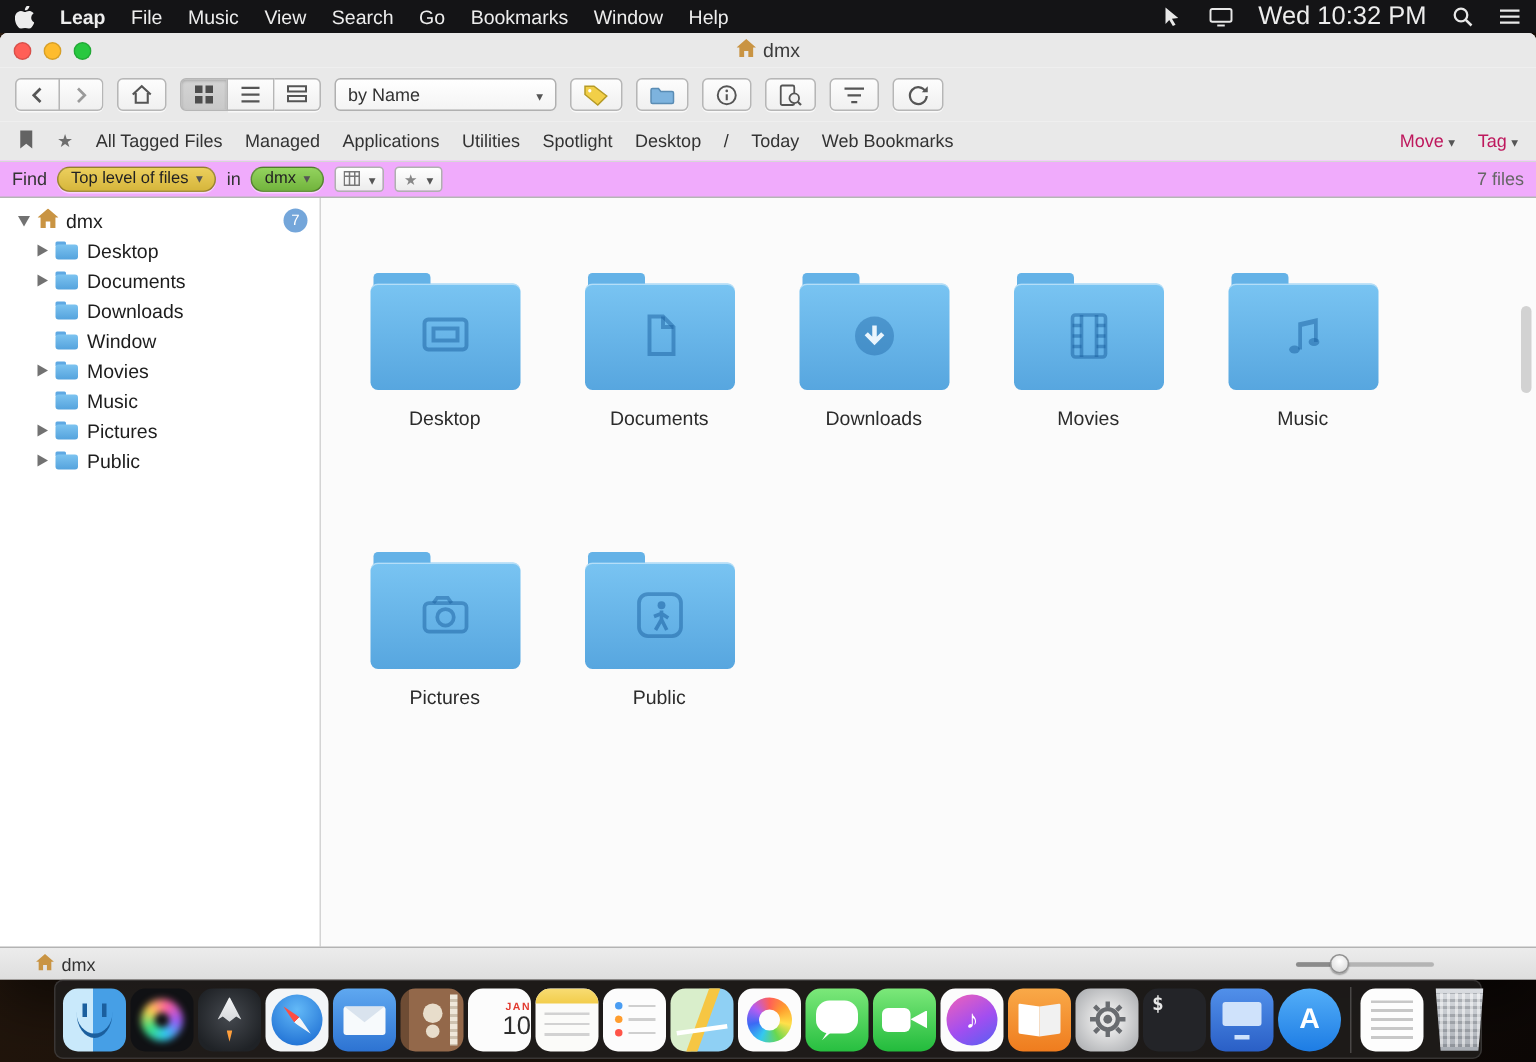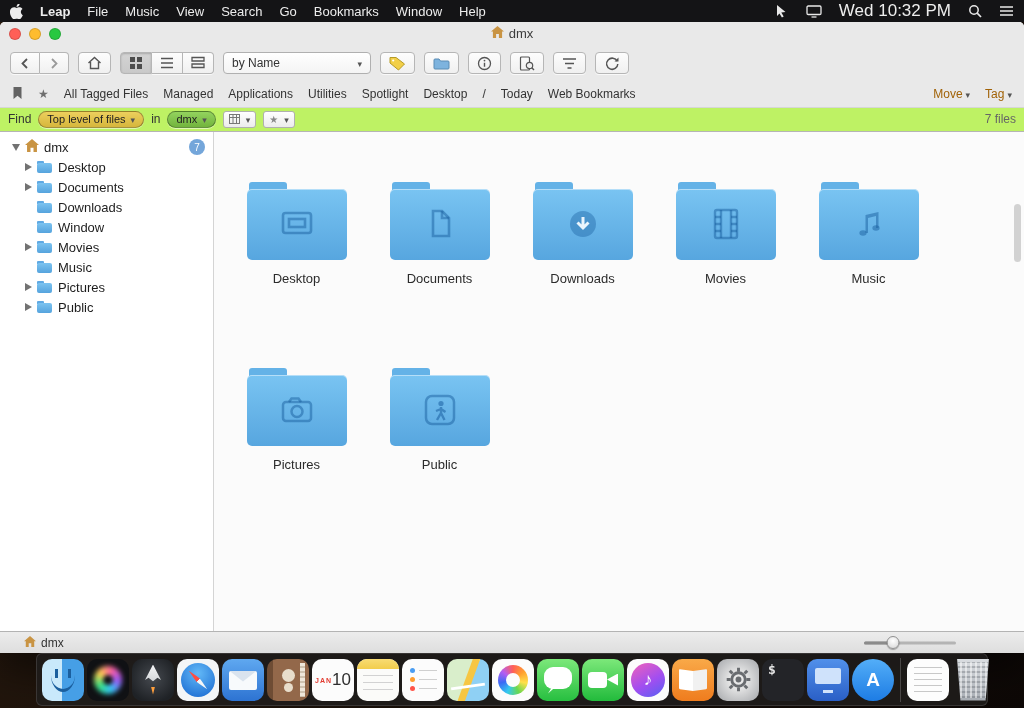--- a/index.html
+++ b/index.html
@@ -28,24 +28,24 @@
   .seg .tb-btn { border-radius:0; border-left-width:0; }
   .seg .tb-btn:first-child { border-radius:4px 0 0 4px; border-left-width:1px; }
   .seg .tb-btn:last-child { border-radius:0 4px 4px 0; }
   .tb-btn.sel { background:linear-gradient(#d4d4d4,#c9c9c9); box-shadow:inset 0 1px 2px rgba(0,0,0,.2); }
   .tb-select { height:22px; min-width:148px; background:linear-gradient(#fff,#f4f4f4); border:1px solid #b0b0b0; border-radius:4px; display:flex; align-items:center; padding:0 8px; font-size:12px; color:#333; }
   .tb-select .lbl { flex:1; }
   .chev::after { content:"▾"; font-size:9px; color:#555; margin-left:3px; }
 
   .bookmarksbar { height:26px; background:#e9e9e9; display:flex; align-items:center; padding:0 12px; gap:15px; font-size:12px; color:#333; }
   .bookmarksbar .spacer { flex:1; }
-  .bm-dis { color:#a16207; display:flex; align-items:center; }
+  .bm-dis { color:#be185d; display:flex; align-items:center; }
   .star::before { content:"★"; color:#6e6e6e; font-size:12px; }
 
-  .findbar { height:25px; background:#bef264; border-bottom:1px solid #b5b5b5; box-shadow:inset 0 1px 0 #d6d6d6; display:flex; align-items:center; padding:0 8px; gap:7px; font-size:12px; color:#333; }
+  .findbar { height:25px; background:#f0abfc; border-bottom:1px solid #b5b5b5; box-shadow:inset 0 1px 0 #d6d6d6; display:flex; align-items:center; padding:0 8px; gap:7px; font-size:12px; color:#333; }
   .pill { height:17px; border-radius:9px; padding:0 8px; display:flex; align-items:center; gap:2px; font-size:11px; color:#222; border:1px solid rgba(0,0,0,.3); box-shadow:0 1px 0 rgba(255,255,255,.5); }
   .pill.yellow { background:linear-gradient(#eccf5d,#d6b63c); }
   .pill.green  { background:linear-gradient(#93d35e,#72b43d); }
   .mini-btn { height:17px; border:1px solid #b0b0b0; border-radius:3px; background:linear-gradient(#fff,#ececec); display:flex; align-items:center; gap:3px; padding:0 5px; color:#555; }
   .mini-btn .star::before { font-size:10px; color:#888; }
   .findbar .spacer { flex:1; }
   .count { color:#666; }
   .searchwrap { position:relative; width:178px; height:19px; }
   .searchwrap input { width:100%; height:100%; border:1px solid #7aa9e0; border-radius:4px; padding:0 6px 0 24px; font-size:12px; color:#222; outline:none; box-shadow:0 0 0 3px rgba(95,160,240,.55); font-family:"Liberation Sans",sans-serif; }
   .searchwrap input::placeholder { color:#b3b3b3; }
@@ -103,21 +103,21 @@
   .di.launchpad::after { content:""; position:absolute; left:19px; top:28px; width:4px; height:8px; background:#ff9f3c; clip-path:polygon(50% 100%,0 0,100% 0); }
   .di.safari { background:#f3f5f7; }
   .di.safari::before { content:""; position:absolute; inset:4px; border-radius:50%; background:radial-gradient(circle at 50% 30%,#63b9f7,#1565cf); }
   .di.safari::after { content:""; position:absolute; left:50%; top:50%; width:5px; height:26px; background:linear-gradient(#ff4d42 50%,#f4f6f8 50%); transform:translate(-50%,-50%) rotate(-45deg); clip-path:polygon(50% 0,100% 50%,50% 100%,0 50%); }
   .di.mail { background:linear-gradient(#5fa8f0,#2d73d2); }
   .di.mail::before { content:""; position:absolute; left:7px; right:7px; top:12px; bottom:11px; background:#f7fafc; border-radius:2px; }
   .di.mail::after { content:""; position:absolute; left:7px; top:12px; width:28px; height:11px; background:#d9e3ee; clip-path:polygon(0 0,100% 0,50% 100%); }
   .di.contacts { background:linear-gradient(90deg,#6e4c34 0 14%,#93684a 14%); }
   .di.contacts::before { content:""; position:absolute; right:4px; top:4px; bottom:4px; width:5px; background:repeating-linear-gradient(180deg,#efe7da 0 3px,#cec2b0 3px 5px); }
   .di.contacts::after { content:""; position:absolute; left:15px; top:10px; width:13px; height:13px; border-radius:50%; background:#e8ddcb; box-shadow:0 12px 0 -2px #e8ddcb; }
-  .di.cal { background:#fcfcfc; display:flex; flex-direction:row; align-items:center; justify-content:center; }
+  .di.cal { background:#fcfcfc; display:flex; flex-direction:column; align-items:flex-end; justify-content:center; }
   .cal-m { font-size:7px; color:#e23b30; font-weight:bold; letter-spacing:1px; margin-top:1px; }
   .cal-d { font-size:17px; color:#2e2e2e; line-height:1.05; font-weight:normal; }
   .di.notes { background:#fbfbf9; }
   .di.notes::before { content:""; position:absolute; top:0; left:0; right:0; height:10px; background:linear-gradient(#f8dc73,#f2cd4b); }
   .di.notes::after { content:""; position:absolute; left:6px; right:6px; top:16px; height:18px; background:repeating-linear-gradient(180deg,#d2d2d2 0 1.5px,transparent 1.5px 7px); }
   .di.reminders { background:#fcfcfc; }
   .di.reminders::before { content:""; position:absolute; left:8px; top:9px; width:5px; height:5px; border-radius:50%; background:#4a9df2; box-shadow:0 9px 0 #ff9d2e,0 18px 0 #ff5448; }
   .di.reminders::after { content:""; position:absolute; left:17px; right:7px; top:11px; height:22px; background:repeating-linear-gradient(180deg,#cfcfcf 0 1.5px,transparent 1.5px 9px); }
   .di.maps { background:linear-gradient(115deg,#d9eecb 0 54%,#8fd0f4 54%); }
   .di.maps::before { content:""; position:absolute; left:18px; top:-4px; width:7px; height:52px; background:#f6c643; transform:rotate(20deg); }

